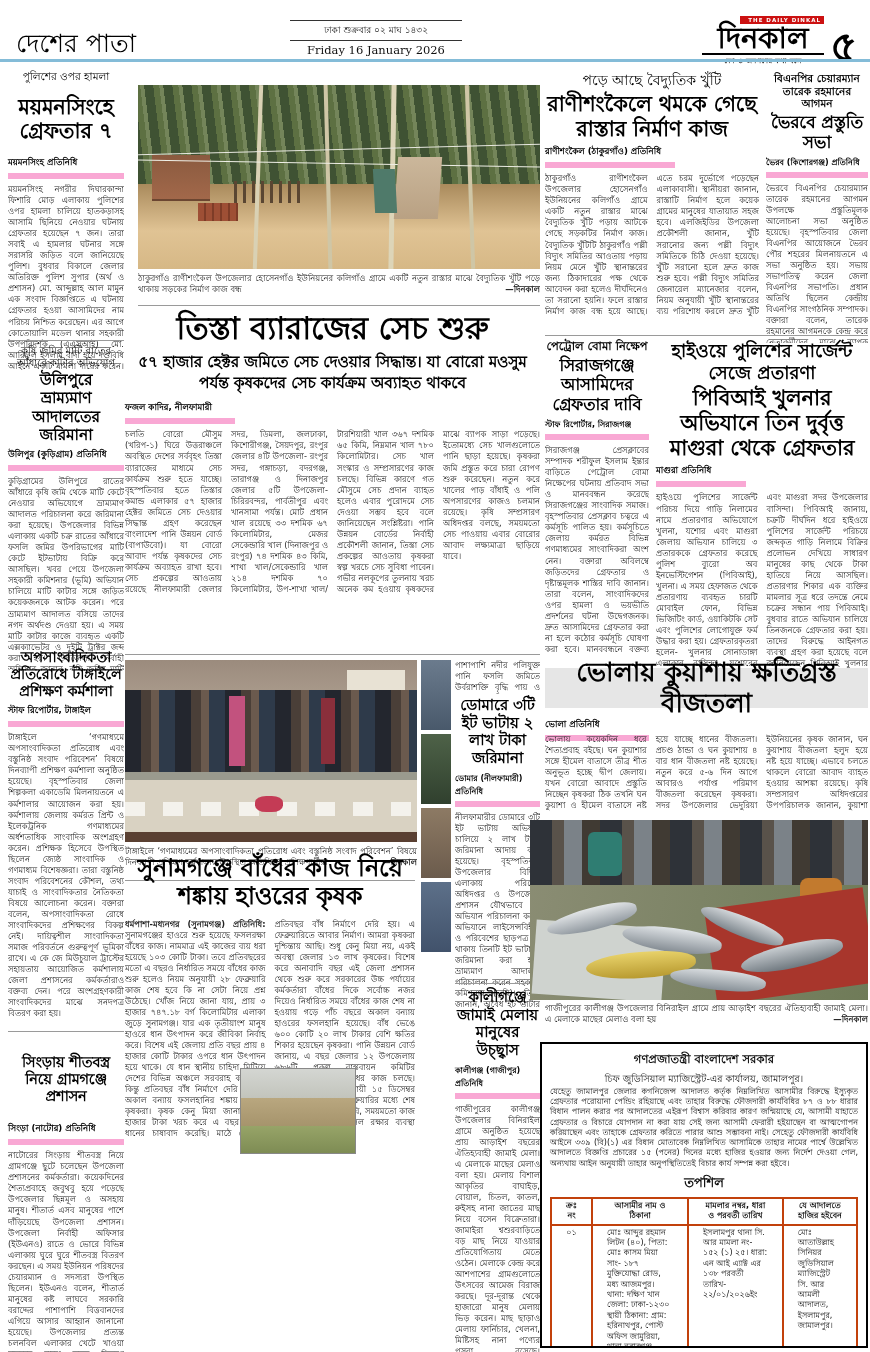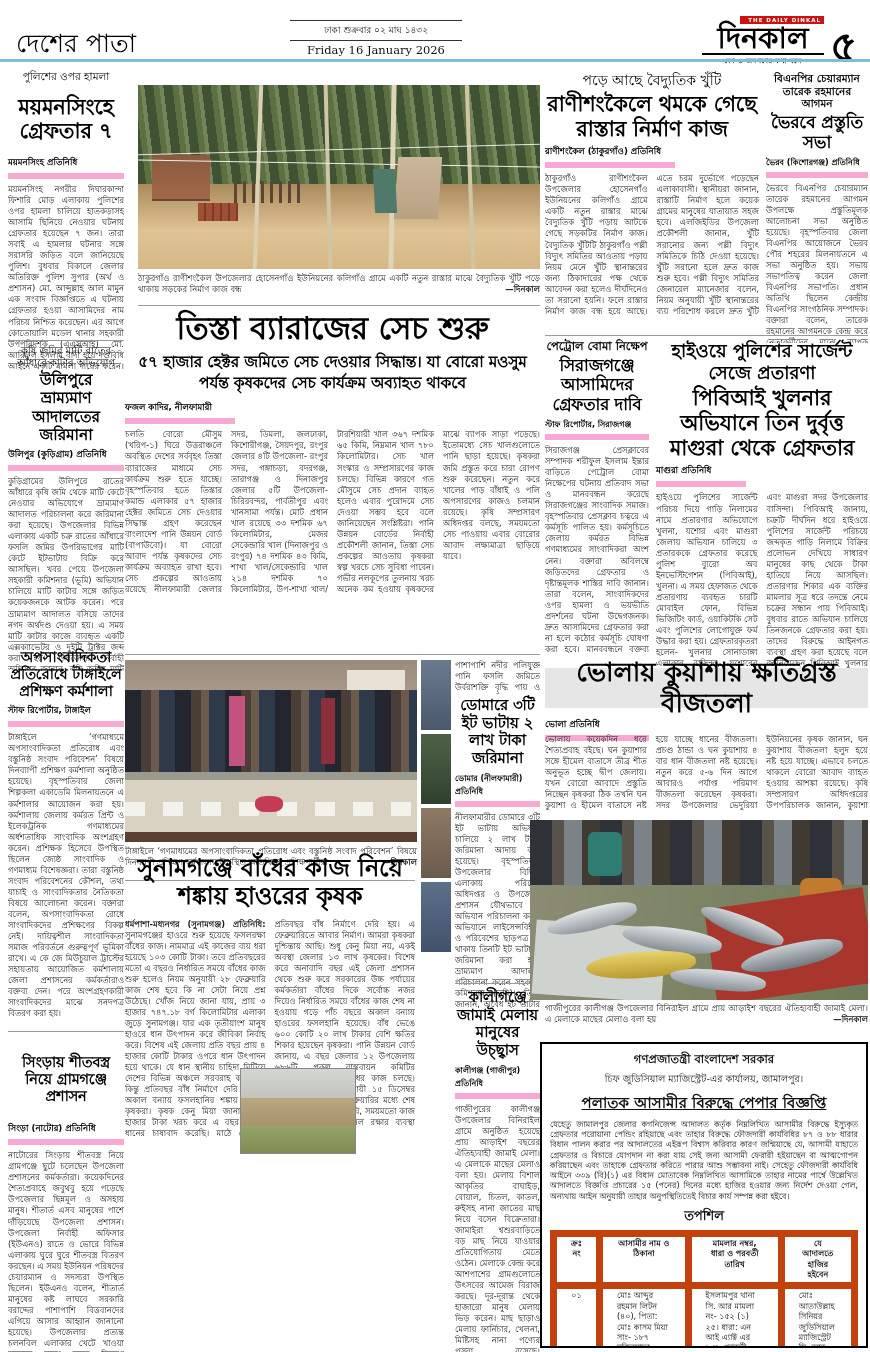--- a/index.html
+++ b/index.html
@@ -32,21 +32,21 @@
   .pageno{position:absolute;left:830px;top:14px;font-size:42px;font-weight:700;font-family:"DejaVu Serif",serif;color:#000}
   .bluerule{position:absolute;left:0;top:59px;width:870px;height:3px;background:#84bcd8}
   
   .notice{position:absolute;left:540px;top:1042px;width:328px;height:306px;border:2px solid #000;padding:7px 8px;overflow:hidden;background:#fff}
   .notice .n-govt{font-size:11.5px;font-weight:700;text-align:center}
   .notice .n-office{font-size:9.5px;text-align:center;margin-top:2px}
   .notice .n-title{font-size:15px;font-weight:700;text-align:center;text-decoration:underline;margin:4px 0 4px}
   .notice .n-body{font-size:8px;line-height:1.28;text-align:justify}
   .notice .n-sched{font-size:13px;font-weight:700;text-align:center;margin:4px 0 3px}
   .ntable{width:100%;border-collapse:collapse}
-  .ntable th,.ntable td{border:7px solid #c2410c;font-size:8px;line-height:1.3;padding:2px 14px;vertical-align:top}
+  .ntable th,.ntable td{border:2px solid #c2410c;font-size:8px;line-height:1.3;padding:2px 14px;vertical-align:top}
   .ntable th{font-weight:700;text-align:center}
 </style>
 </head>
 <body>
 
 <div class="page">
 
   <div class="section-title">দেশের পাতা</div>
   <div class="dateblock">
     <div class="date-bn">ঢাকা শুক্রবার ০২ মাঘ ১৪৩২</div>
@@ -218,21 +218,20 @@
     <div style="position:absolute;left:140px;top:150px;width:96px;height:20px;background:linear-gradient(#d9dde0,#868f96);border-radius:50% 40% 46% 50%;transform:rotate(6deg)"></div>
   </div>
   <div class="caption" style="left:545px;top:1003px;width:323px;height:32px">
     <span>গাজীপুরের কালীগঞ্জ উপজেলার বিনিরাইল গ্রামে প্রায় আড়াইশ বছরের ঐতিহ্যবাহী জামাই মেলা। এ মেলাকে মাছের মেলাও বলা হয়</span>
     <span class="credit">—দিনকাল</span>
   </div>
 
   <div class="notice">
     <div class="n-govt">গণপ্রজাতন্ত্রী বাংলাদেশ সরকার</div>
     <div class="n-office">চিফ জুডিসিয়াল ম্যাজিস্ট্রেট-এর কার্যালয়, জামালপুর।</div>
-    <div class="n-title">পলাতক আসামীর বিরুদ্ধে পেপার বিজ্ঞপ্তি</div>
     <div class="n-body">যেহেতু জামালপুর জেলার কগনিজেন্স আদালত কর্তৃক নিম্নলিখিত আসামীর বিরুদ্ধে ইস্যুকৃত গ্রেফতার পরোয়ানা পেন্ডিং রহিয়াছে এবং তাহার বিরুদ্ধে ফৌজদারী কার্যবিধির ৮৭ ও ৮৮ ধারার বিধান পালন করার পর আদালতের এইরূপ বিশ্বাস করিবার কারণ জন্মিয়াছে যে, আসামী যাহাতে গ্রেফতার ও বিচারে যোগদান না করা যায় সেই জন্য আসামী ফেরারী হইয়াছেন বা আত্মগোপন করিয়াছেন এবং তাহাকে গ্রেফতার করিতে পারার আশু সম্ভাবনা নাই। সেহেতু ফৌজদারী কার্যবিধি আইনে ৩৩৯ (বি)(১) এর বিধান মোতাবেক নিম্নলিখিত আসামিকে তাহার নামের পার্শ্বে উল্লেখিত আদালতে বিজ্ঞপ্তি প্রচারের ১৫ (পনের) দিনের মধ্যে হাজির হওয়ার জন্য নির্দেশ দেওয়া গেল, অন্যথায় আইন অনুযায়ী তাহার অনুপস্থিতিতেই বিচার কার্য সম্পন্ন করা হইবে।</div>
     <div class="n-sched">তপশিল</div>
     <table class="ntable">
       <tbody>
           <tr>
         <th style="width:9%">ক্রঃ নং</th>
         <th style="width:34%">আসামীর নাম ও ঠিকানা</th>
         <th style="width:32%">মামলার নম্বর, ধারা ও পরবর্তী তারিখ</th>
         <th style="width:25%">যে আদালতে হাজির হইবেন</th>
       </tr>

